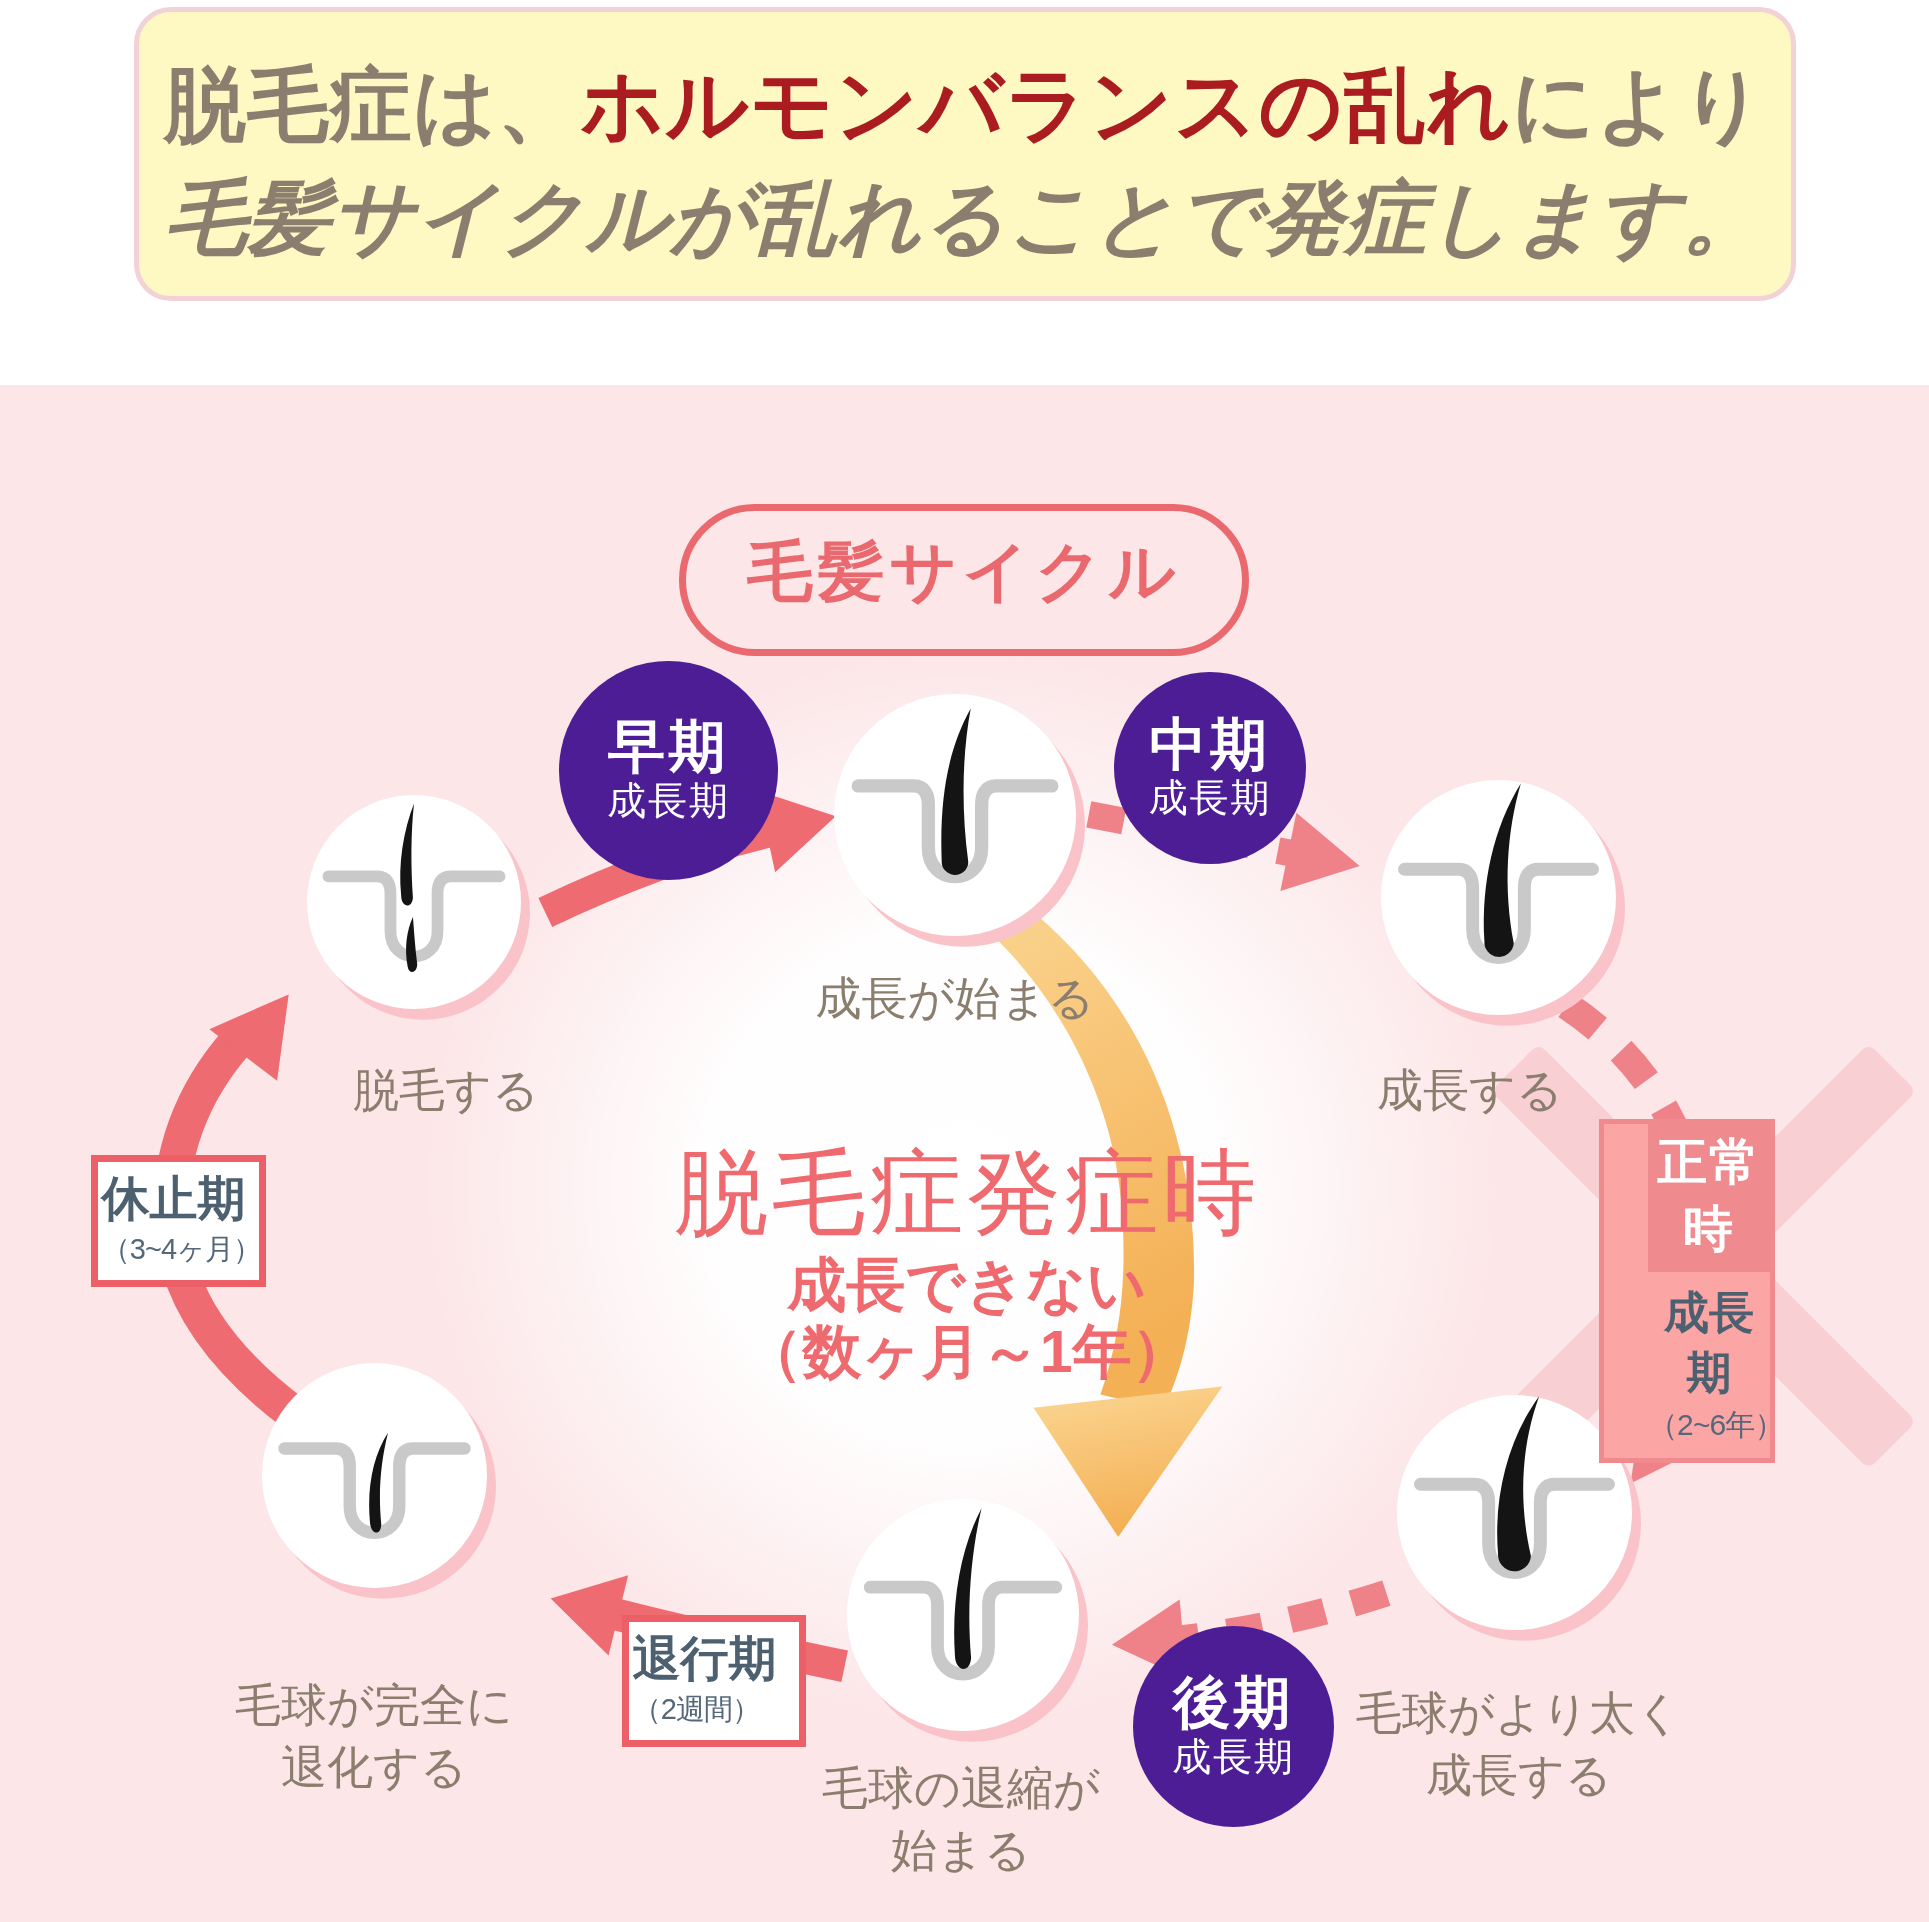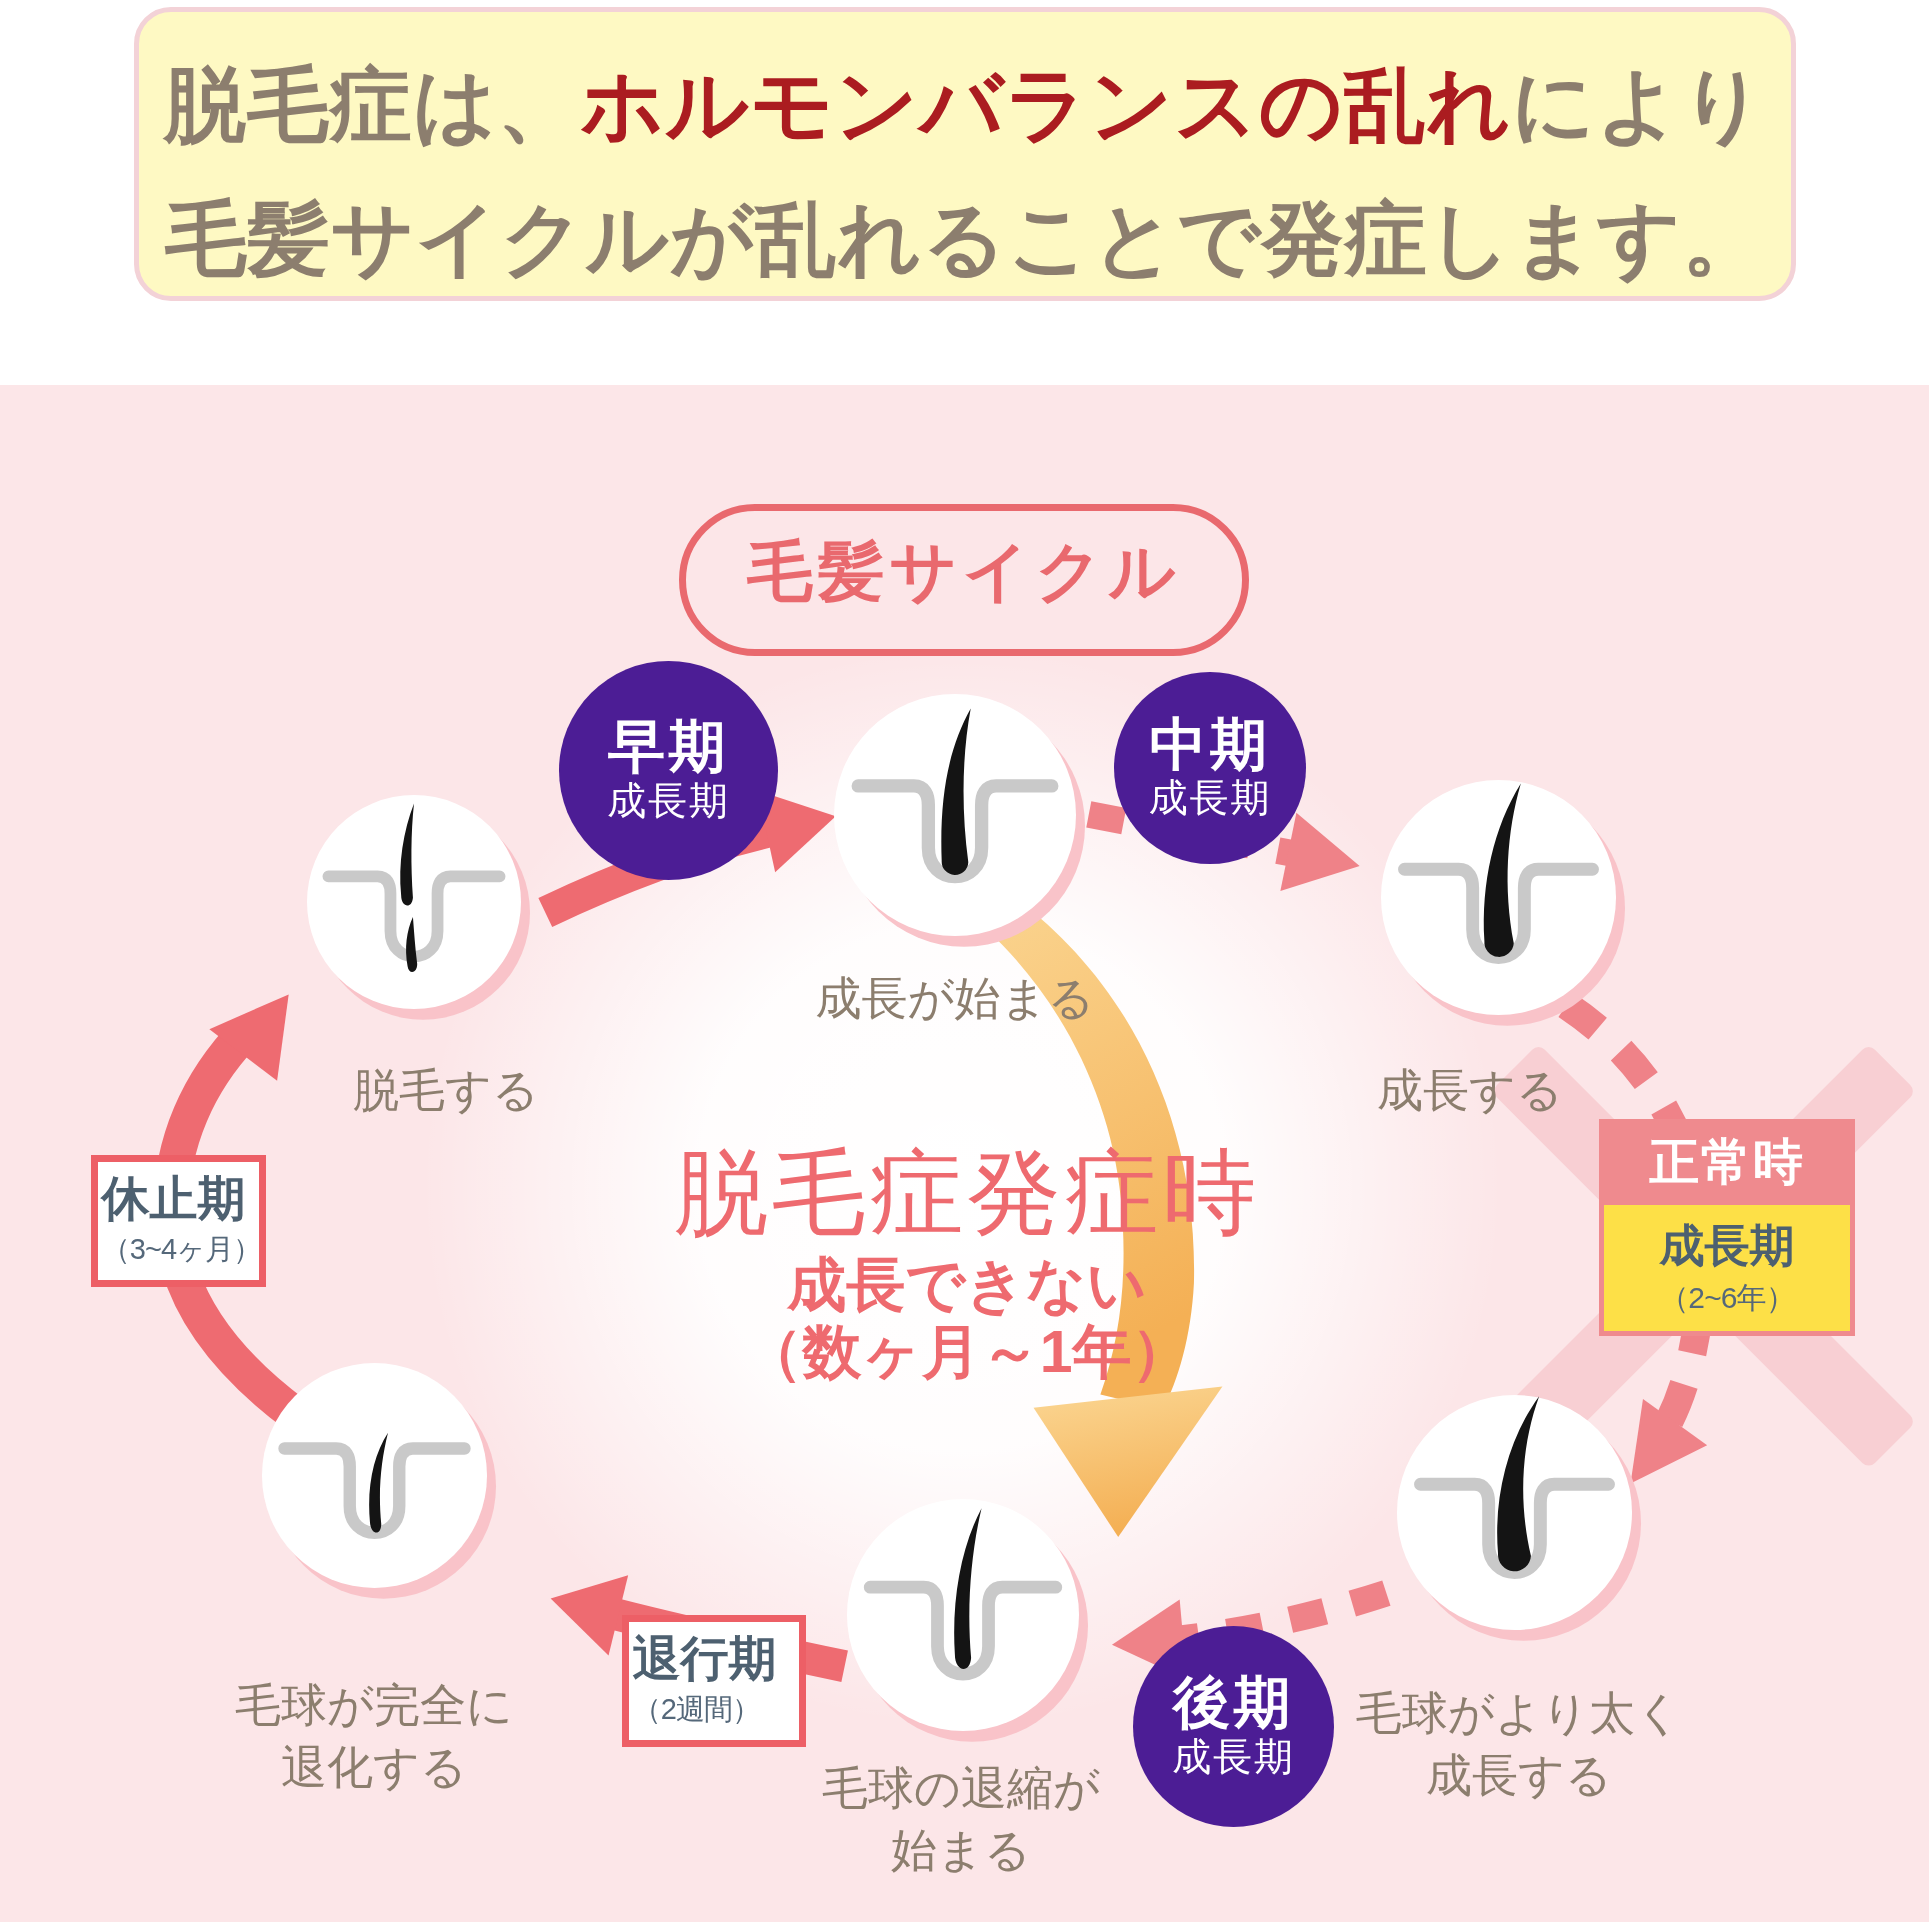--- a/index.html
+++ b/index.html
@@ -4,21 +4,21 @@
 <style>
   html,body{margin:0;padding:0;background:#ffffff;}
   .page{position:relative;width:1929px;height:1922px;background:#ffffff;overflow:hidden;
         font-family:"Liberation Sans","DejaVu Sans",sans-serif;}
 
   
   .headline-box{position:absolute;left:134px;top:7.1px;width:1662px;height:294px;box-sizing:border-box;
     background:#fef9c3;border:5.3px solid #f3d2d7;border-radius:37px;text-align:center;}
   .hl{font-size:82px;font-weight:bold;color:#8c7e6e;letter-spacing:0.9px;white-space:nowrap;}
   .hl1{margin-top:39px;}
-  .hl2{margin-top:24px;}
+  .hl2{margin-top:3px;font-style:italic;}
   .hl .red{color:#ab1c20;}
 
   
   .pink-section{position:absolute;left:0;top:385px;width:1929px;height:1537px;background:#fce6e8;overflow:hidden;}
   .glow{position:absolute;left:0;top:0;width:100%;height:100%;
     background:radial-gradient(circle 731px at 962px 802px, rgba(255,255,255,1) 0%, rgba(255,255,255,0.92) 36%, rgba(255,255,255,0) 74%);}
 
   .arrows{position:absolute;left:0;top:0;width:1929px;height:1922px;pointer-events:none;}
 
   
@@ -59,22 +59,22 @@
 
   
   .phasebox{position:absolute;box-sizing:border-box;background:#ffffff;border:7.1px solid #ed5f66;
     text-align:left;padding:9px 3.6px 10.7px;}
   .phasebox .t{font-size:48px;font-weight:bold;color:#4d6070;line-height:1.15;}
   .phasebox .d{font-size:29px;color:#55687a;margin-top:3.6px;letter-spacing:-0.9px;white-space:nowrap;}
   #box-telogen{left:91px;top:1155px;width:175px;}
   #box-catagen{left:622px;top:1615px;width:184px;}
 
   
-  .normalbox{position:absolute;left:1599px;top:1119px;width:256px;box-sizing:border-box;
-    border:5.3px solid #ef8a8e;background:#fde047;text-align:center;}
+  .normalbox{position:absolute;left:1599px;top:1119px;width:176px;box-sizing:border-box;
+    border:5.3px solid #ef8a8e;background:#fca5a5;text-align:center;padding-left:44px;}
   .normalbox .nh{background:#ef8a8e;color:#ffffff;font-size:50px;font-weight:bold;
     padding:5.3px 0 9px;letter-spacing:1.8px;}
   .normalbox .np{font-size:45px;font-weight:bold;color:#4d6070;margin-top:10.7px;}
   .normalbox .nd{font-size:30px;color:#55687a;margin:1.8px 0 12.5px;letter-spacing:-0.9px;white-space:nowrap;}
 
   
   .center-title{position:absolute;left:967px;top:1130px;transform:translateX(-50%);
     font-size:94px;font-weight:normal;color:#ee6a6f;letter-spacing:3.6px;white-space:nowrap;}
   .center-sub{position:absolute;left:967px;transform:translateX(-50%);
     font-size:59px;font-weight:bold;color:#ee6a6f;white-space:nowrap;}

